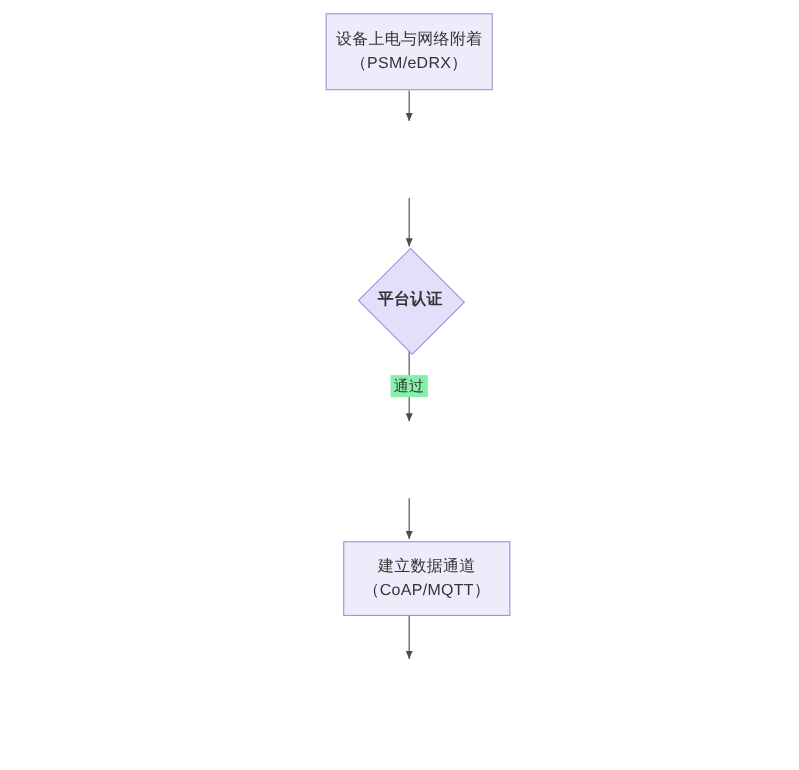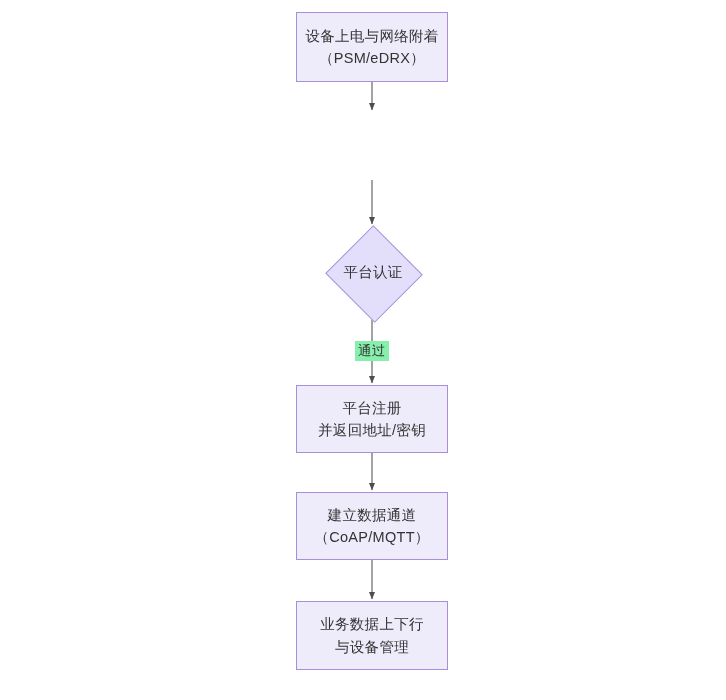--- a/index.html
+++ b/index.html
@@ -67,20 +67,21 @@
     transform: rotate(45deg);
   }
   .node-decision .node-text {
     position: relative;
     z-index: 2;
     color: #333333;
     font-size: 14.5px;
     line-height: 1.5;
     white-space: pre-line;
     letter-spacing: 0.3px;
+    font-weight: bold;
   }
   .edge-label {
     position: absolute;
     background: #86efac;
     color: #333333;
     font-size: 13.5px;
     line-height: 1.2;
     padding: 2px 3px;
     white-space: nowrap;
     letter-spacing: 0.3px;
@@ -125,28 +126,20 @@
   </div>
 
 
   <div class="node-decision" style="left:325px; top:226px; width:96px; height:94px;">
     <span class="diamond-shape"></span>
     <span class="node-text">平台认证</span>
   </div>
 
   <div class="edge-label" style="left:355px; top:341px;">通过</div>
 
-  <div class="node" style="left:296px; top:385px; width:152px; height:68px;">
-    <span class="node-text">平台注册
-并返回地址/密钥</span>
-  </div>
 
-  <div class="node" style="left:296px; top:492px; width:152px; height:68px;">
+  <div class="node" style="left:312px; top:492px; width:152px; height:68px;">
     <span class="node-text">建立数据通道
 （CoAP/MQTT）</span>
   </div>
 
-  <div class="node" style="left:296px; top:601px; width:152px; height:69px;">
-    <span class="node-text">业务数据上下行
-与设备管理</span>
-  </div>
 
 </div>
 
 </body></html>

